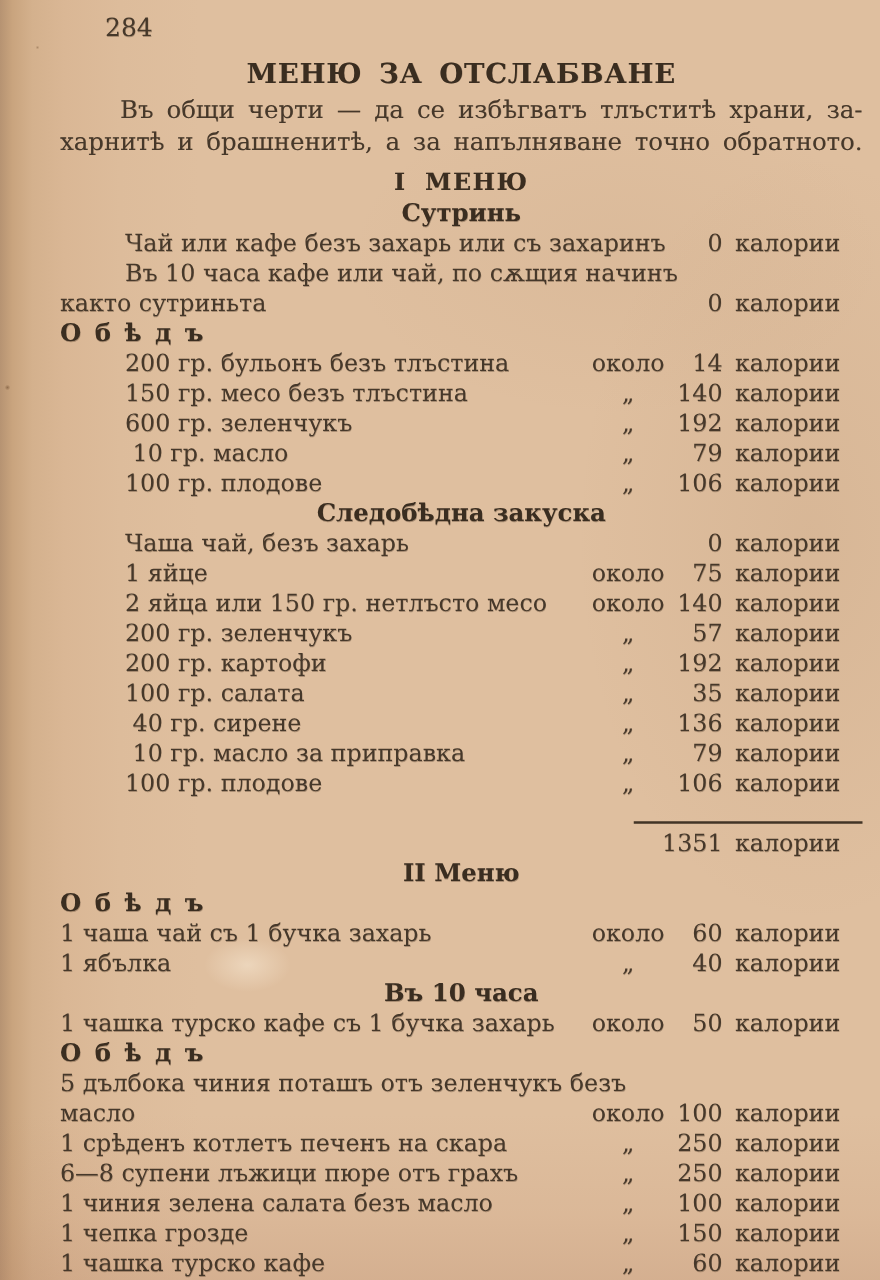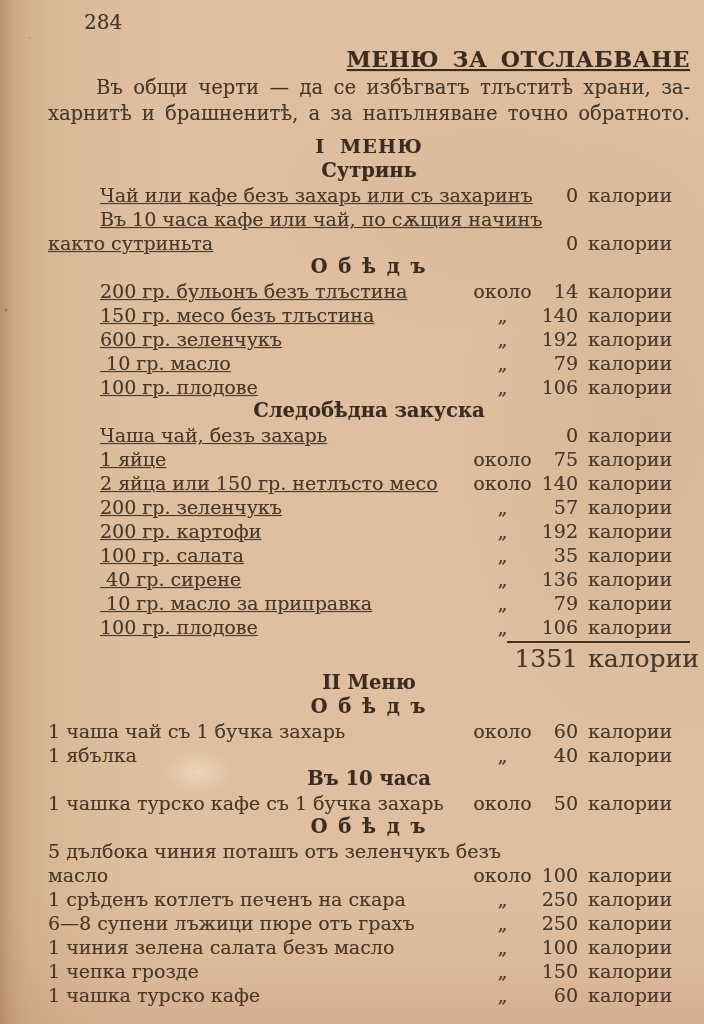--- a/index.html
+++ b/index.html
@@ -26,61 +26,60 @@
       radial-gradient(ellipse 300px 180px at 70% 20%, rgba(150,108,72,.06), rgba(150,108,72,0) 72%),
       linear-gradient(90deg,#b69372 0px,#c9a47e 10px,#d4b18d 26px,#dab795 52px,#ddbc9b 96px,var(--paper) 160px,var(--paper) 100%);
   }
   .pageno{
     font-size:20px;line-height:24px;
     margin:4px 0 12px 36px;
   }
   .title{
     font-size:22px;line-height:26px;
     font-weight:700;color:var(--ink-dark);
-    text-align:right;letter-spacing:.6px;word-spacing:5px;
+    text-align:center;letter-spacing:.6px;word-spacing:5px;
     margin:2px 0 3px 0;
-    text-decoration:underline;
   }
   .intro{
     margin:0;font-size:19.5px;line-height:26px;
     text-align:justify;text-align-last:justify;
   }
   .intro.l1{text-indent:48px;}
   .intro.l2{margin-bottom:6px;}
   #content{display:block;}
   .heading1{
     text-align:center;font-weight:700;font-size:19px;line-height:26px;
     letter-spacing:1.2px;word-spacing:7px;color:var(--ink-dark);margin-top:4px;
   }
   .heading2{
     text-align:center;font-weight:700;font-size:19.5px;line-height:24px;
     color:var(--ink-dark);
   }
   .heading2sp{
-    text-align:center;font-weight:700;font-size:19.5px;line-height:24px;
+    text-align:left;font-weight:700;font-size:19.5px;line-height:24px;
     letter-spacing:2px;color:var(--ink-dark);
   }
   .row{
     position:relative;font-size:19px;line-height:24px;min-height:24px;
   }
   .row .item{
     display:block;white-space:pre-wrap;
   }
-  .row.indent .item{text-indent:52px;text-decoration:underline;}
+  .row.indent .item{text-indent:52px;}
   .row .approx{
     position:absolute;right:145px;bottom:0;width:85px;text-align:center;
   }
   .row .value{
     position:absolute;right:112px;bottom:0;width:70px;text-align:right;
   }
   .row .unit{
     position:absolute;right:0;bottom:0;width:102px;text-align:left;
   }
   .total{
-    position:relative;font-size:25px;line-height:24px;height:30px;margin-top:2px;
+    position:relative;font-size:19px;line-height:24px;height:30px;margin-top:18px;
   }
   .total .rule{
     position:absolute;top:0;right:0;width:183px;height:0;
     border-top:2.5px solid #42342600;border-top-color:#423426;
   }
   .total .value{
     position:absolute;right:112px;bottom:0;width:80px;text-align:right;
   }
   .total .unit{
     position:absolute;right:0;bottom:0;width:102px;text-align:left;

